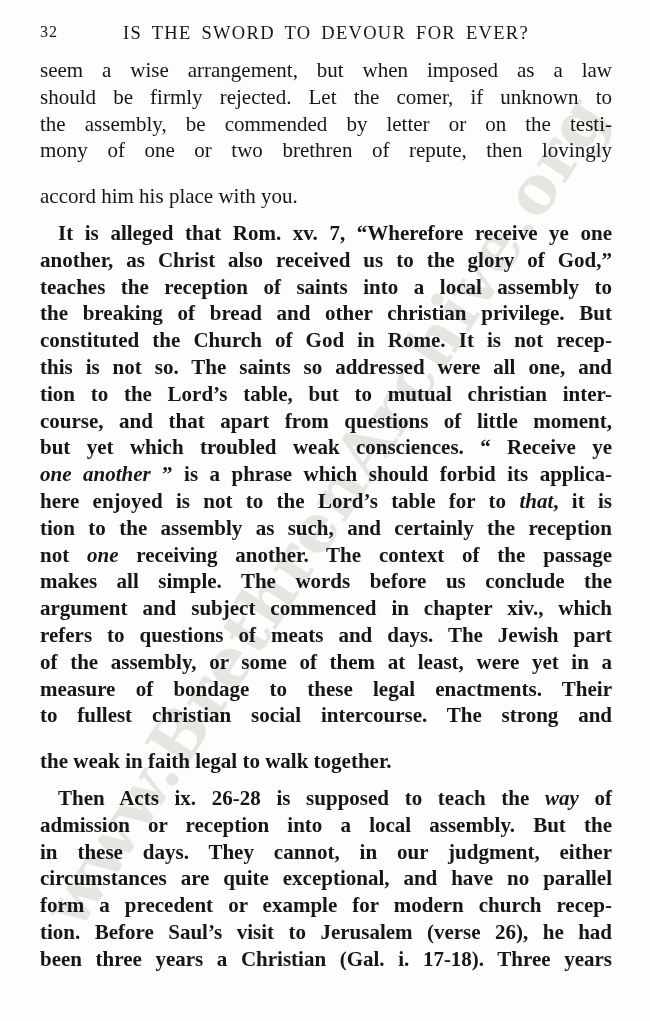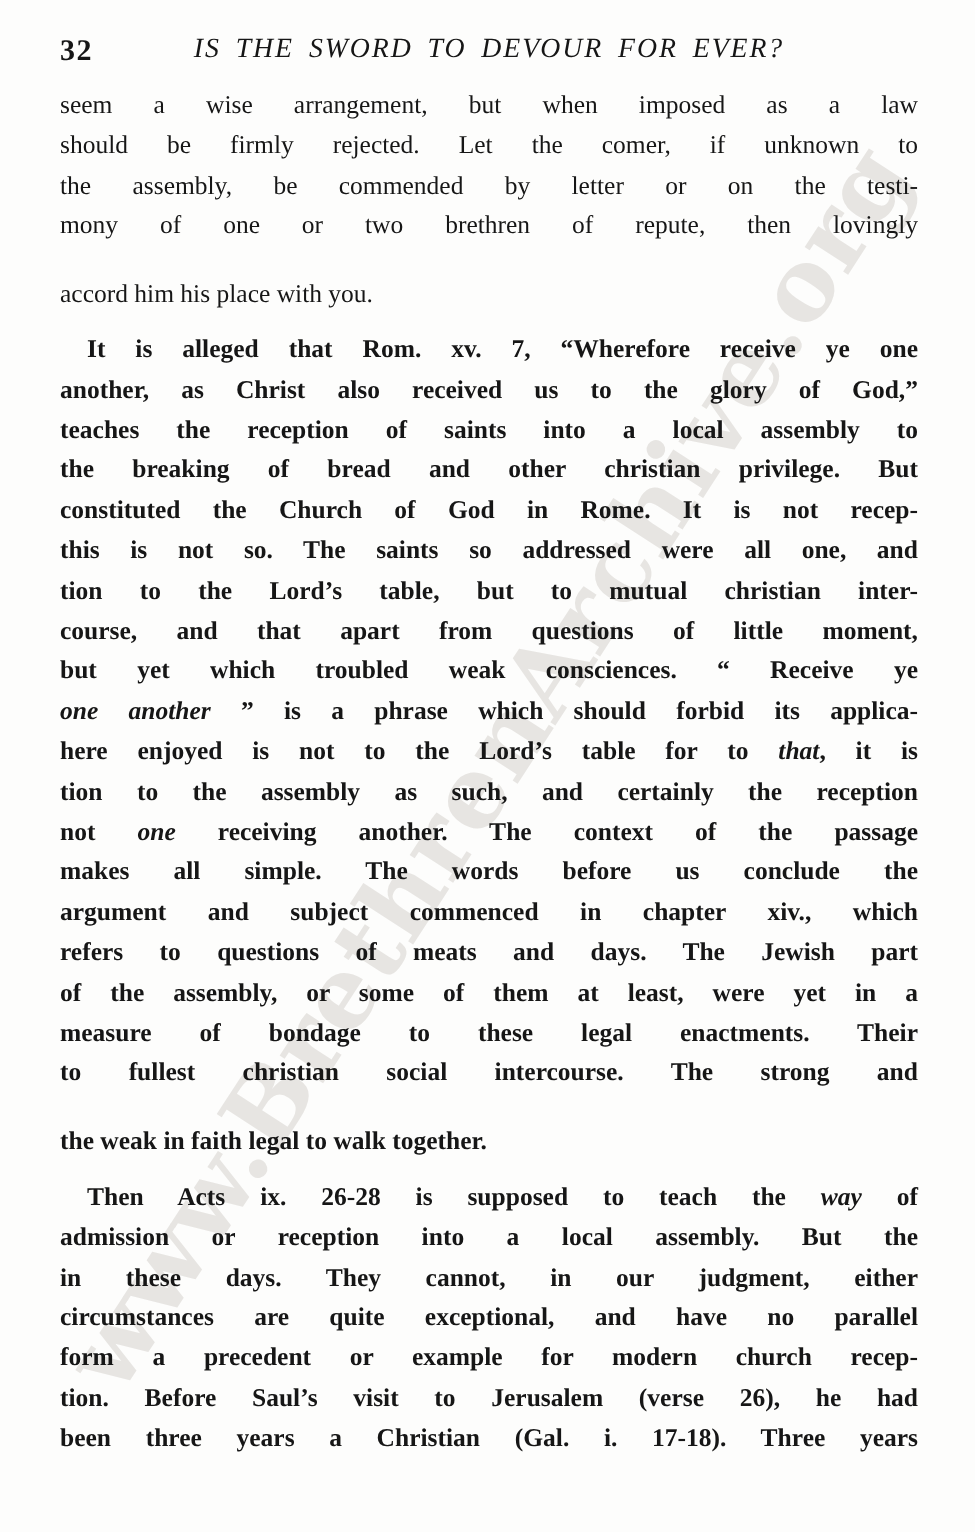--- a/index.html
+++ b/index.html
@@ -37,44 +37,43 @@
     top: 22px;
     left: 40px;
     right: 38px;
     height: 26px;
     z-index: 1;
   }
   .page-number {
     position: absolute;
     left: 0;
     top: 1px;
-    font-size: 20px;
-    font-weight: bold;
+    font-size: 16px;
+    font-weight: normal;
     letter-spacing: 1px;
   }
   .running-title {
     display: block;
     text-align: center;
-    font-style: italic;
     font-size: 18.5px;
     letter-spacing: 1.3px;
     word-spacing: 4px;
     padding-top: 1px;
   }
   .page-body {
     position: absolute;
     top: 57px;
     left: 40px;
     width: 572px;
     z-index: 1;
   }
   .para { margin: 0; }
   .para + .para { margin-top: 10px; font-weight: bold; }
   .line {
-    font-size: 17px;
+    font-size: 21px;
     line-height: 26.8px;
     text-align: justify;
     text-align-last: justify;
   }
   .line.last { text-align-last: left; margin-top: 19px; }
   .line.indent { text-indent: 18px; }
 </style>
 </head>
 <body>
 

